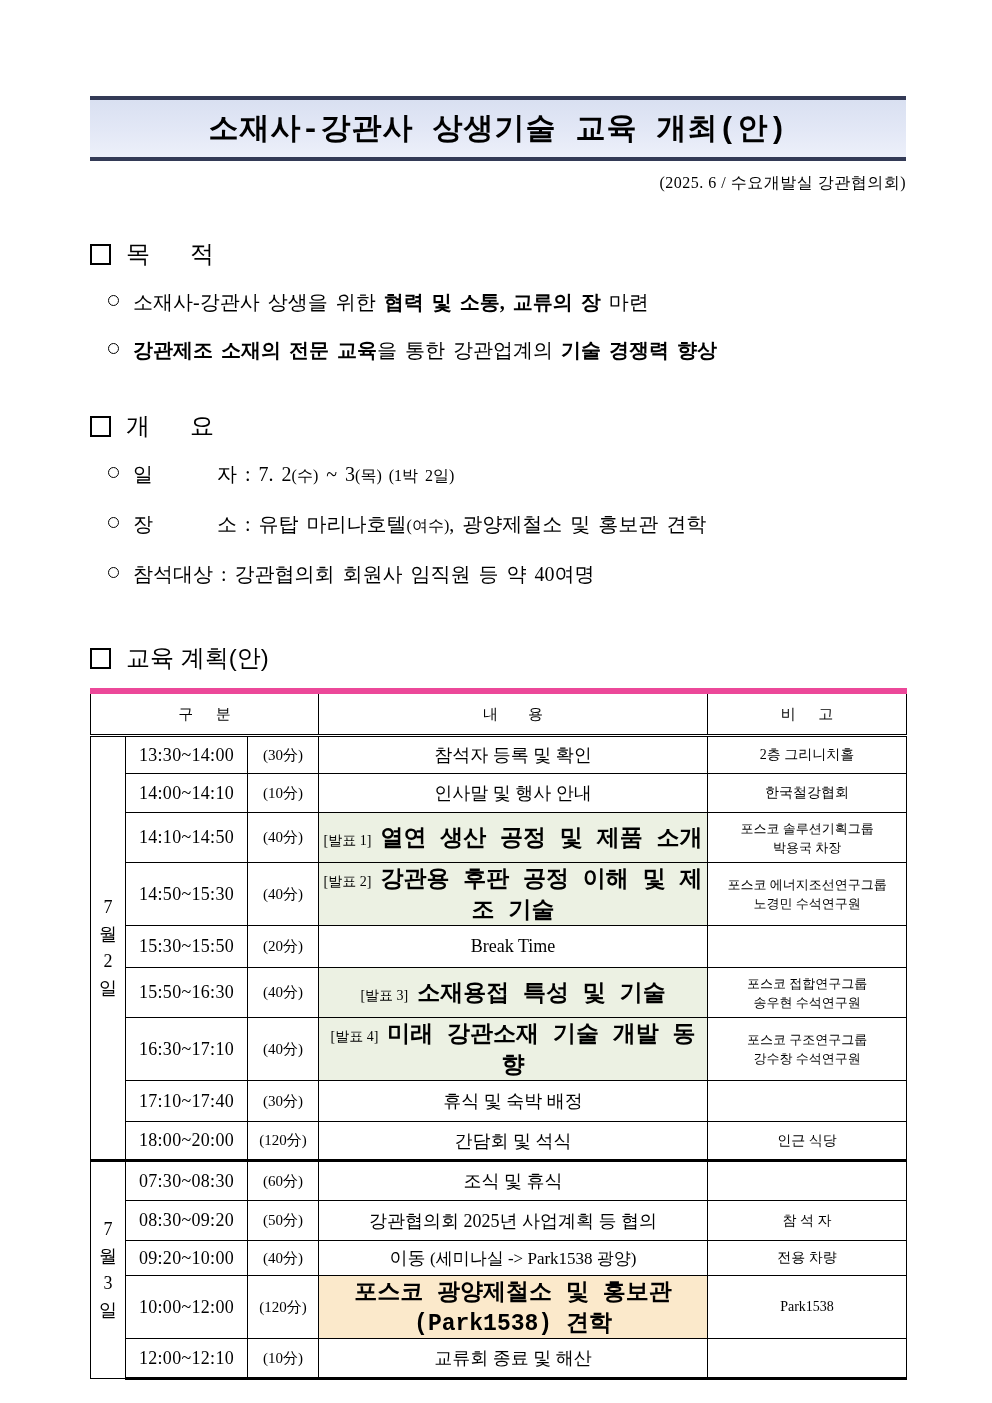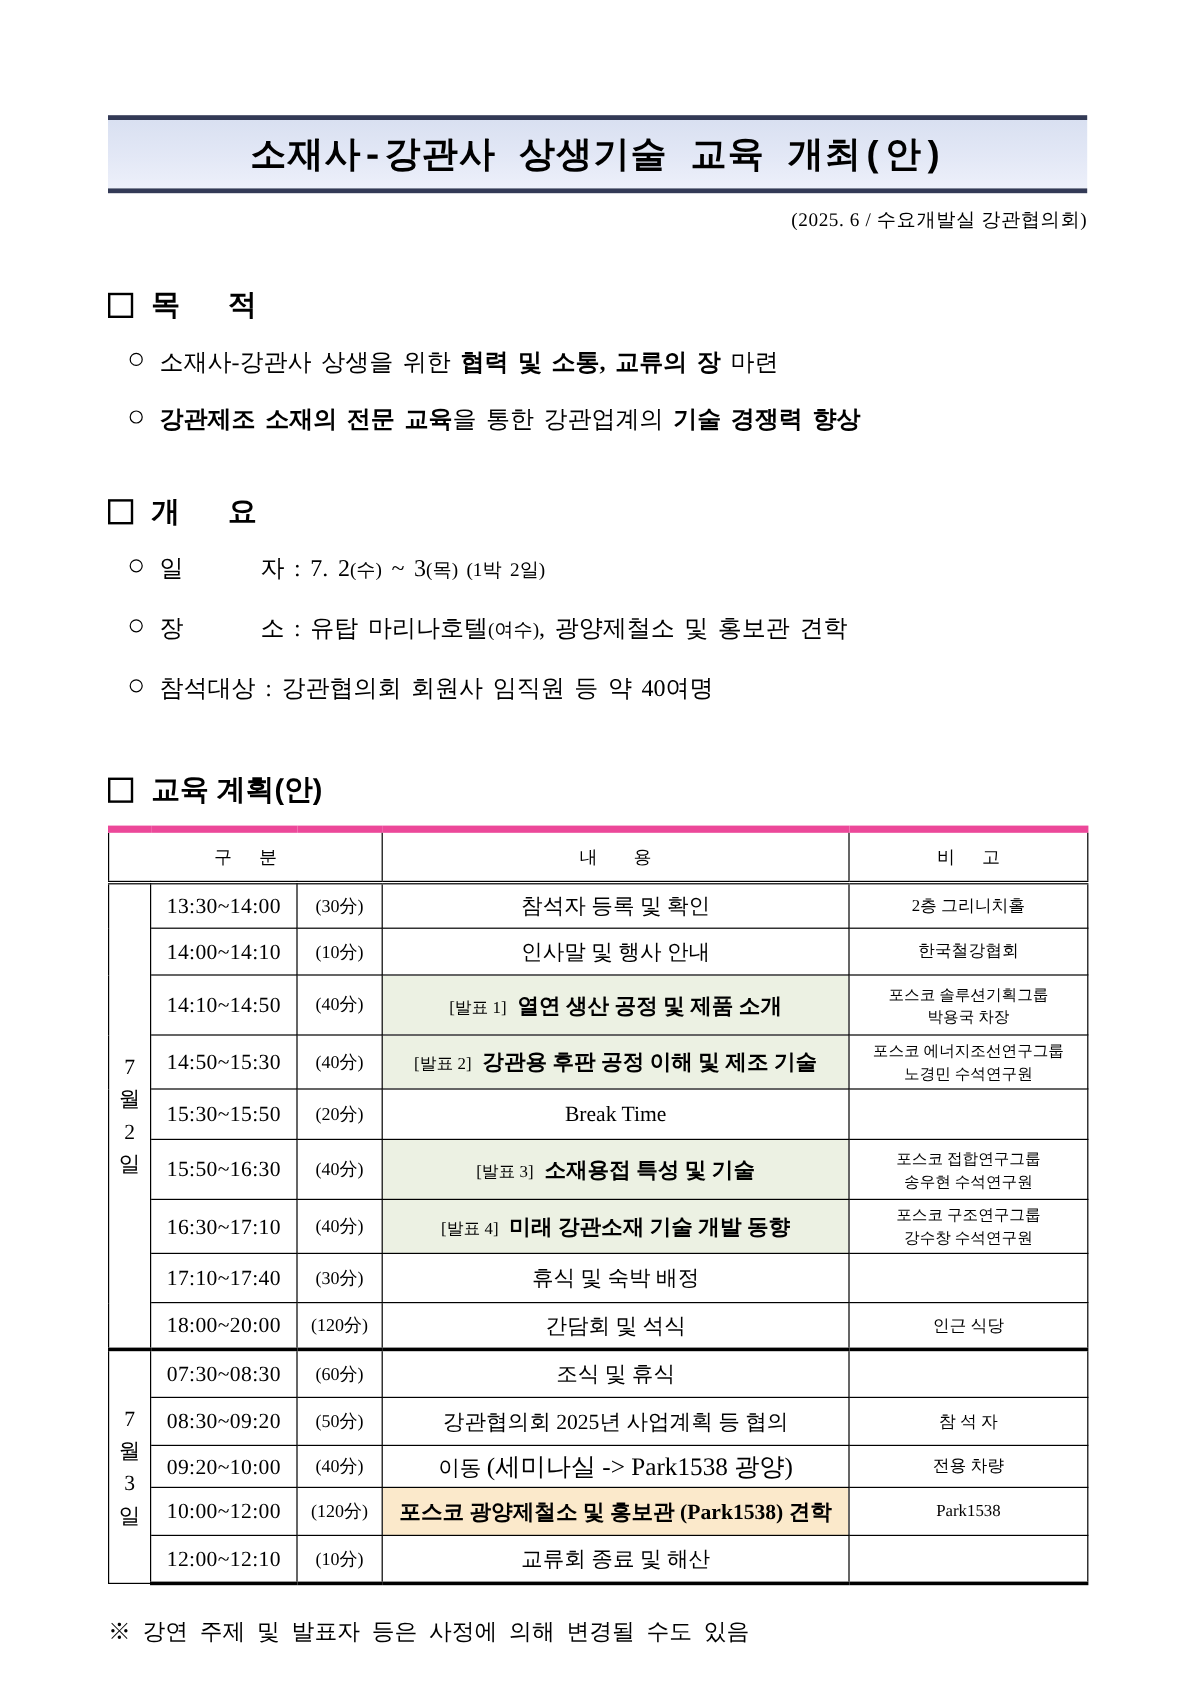--- a/index.html
+++ b/index.html
@@ -11,21 +11,21 @@
   .banner{margin-top:96px;border-top:4px solid #333a56;border-bottom:4px solid #333a56;
     background:linear-gradient(180deg,#d9e0f1 0%,#e3e8f6 55%,#edf0fa 100%);
     height:57px;display:flex;align-items:center;justify-content:center;}
   .banner-title{font-family:Liberation Mono, monospace;font-weight:bold;font-size:30px;letter-spacing:1px;}
 
   .subtitle{margin-top:12px;text-align:right;font-size:16px;letter-spacing:0.5px;}
 
   
   .section-header{display:flex;align-items:center;gap:15px;margin-top:44px;}
   .sq{width:17px;height:17px;border:2px solid #000;display:inline-block;flex:0 0 auto;}
-  .section-title{font-family:"Liberation Sans","DejaVu Sans",sans-serif;font-weight:bold;font-size:24px;white-space:pre;}
+  .section-title{font-family:"Liberation Sans","DejaVu Sans",sans-serif;font-weight:normal;font-size:24px;white-space:pre;}
 
   
   .bullet-line{display:flex;align-items:baseline;gap:14px;margin:16px 0 0 18px;font-size:20px;word-spacing:3px;line-height:32px;}
   .circ{width:9px;height:9px;border:1.5px solid #000;border-radius:50%;display:inline-block;flex:0 0 auto;position:relative;top:-3px;}
   .bullet-text b{font-weight:bold;}
   .sm{font-size:16px;}
   .ov-label{white-space:pre;}
   .ov-colon{white-space:pre;}
 
   
@@ -36,24 +36,24 @@
   th.no-right,td.no-right{border-right:none;}
   tr.day-start td{border-top:3px solid #000;}
   tr.last-row td{border-bottom:3px solid #000;}
   td.day-cell{border-bottom:3px solid #000;font-size:18px;line-height:27px;}
   td.c-time{font-size:18px;letter-spacing:0.3px;}
   td.c-dur{font-size:15px;}
   td.c-content{font-size:18px;}
   td.hl-green{background:#ecf1e3;text-align:left;padding-left:13px;}
   td.hl-orange{background:#fbe9cb;}
   .prefix{font-size:14px;margin-right:9px;}
-  .ptitle{font-family:Liberation Serif, serif;font-weight:bold;font-size:18px;margin-top:47px;}
+  .ptitle{font-family:Liberation Mono, monospace;font-weight:bold;font-size:23px;margin-top:47px;}
   td.c-remark{font-size:14px;}
   td.c-remark .two{font-size:13px;line-height:19px;}
-  .csub{font-size:21px;}
+  .csub{font-size:17px;}
 
   .footnote{margin-top:26px;font-size:19px;word-spacing:5px;}
 </style>
 </head>
 <body>
 
 <div class="content">
 
   <div class="banner">
     <div class="banner-title">소재사-강관사 상생기술 교육 개최(안)</div>

